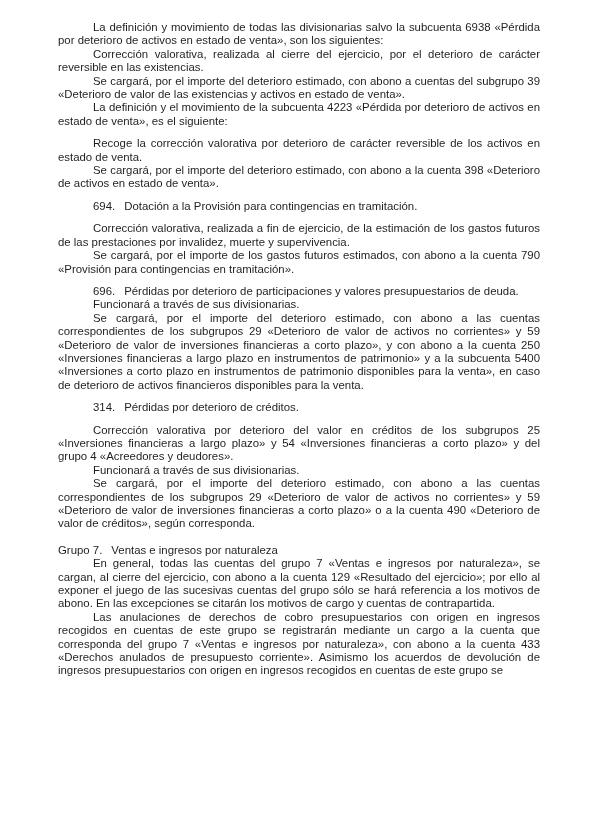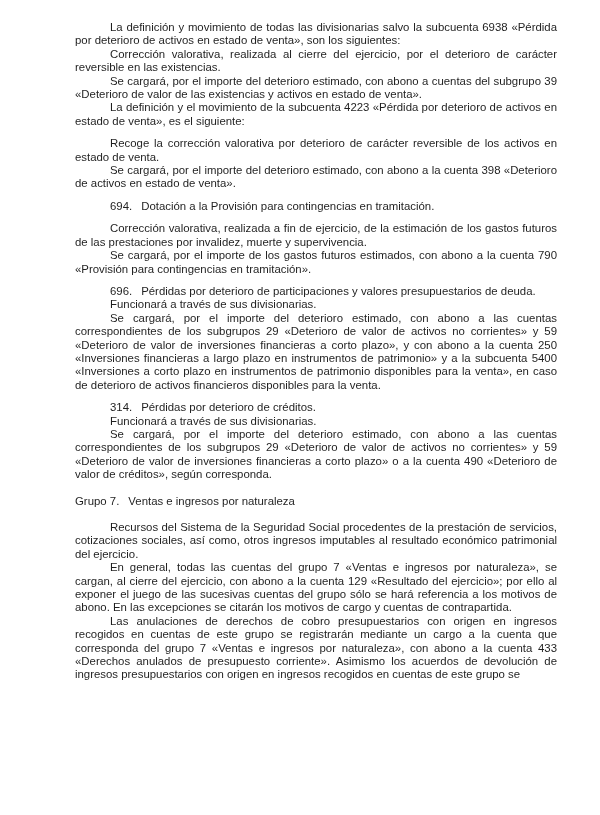--- a/index.html
+++ b/index.html
@@ -9,21 +9,21 @@
   }
   .page {
     position: relative;
     width: 600px;
     height: 815px;
     background: #ffffff;
     overflow: hidden;
   }
   .text-block {
     position: absolute;
-    left: 75px;
+    left: 58px;
     top: 21px;
     width: 482px;
     font-family: "Liberation Sans", sans-serif;
     font-size: 11.4px;
     line-height: 13.4px;
     color: #1f1f1f;
     text-align: justify;
   }
   .text-block p {
     margin: 0;
@@ -58,23 +58,23 @@
     <p class="gap">Corrección valorativa, realizada a fin de ejercicio, de la estimación de los gastos futuros de las prestaciones por invalidez, muerte y supervivencia.</p>
     <p>Se cargará, por el importe de los gastos futuros estimados, con abono a la cuenta 790 «Provisión para contingencias en tramitación».</p>
 
     <p class="gap"><span class="acct-num">696.</span><span>Pérdidas por deterioro de participaciones y valores presupuestarios de deuda.</span></p>
 
     <p>Funcionará a través de sus divisionarias.</p>
     <p>Se cargará, por el importe del deterioro estimado, con abono a las cuentas correspondientes de los subgrupos 29 «Deterioro de valor de activos no corrientes» y 59 «Deterioro de valor de inversiones financieras a corto plazo», y con abono a la cuenta 250 «Inversiones financieras a largo plazo en instrumentos de patrimonio» y a la subcuenta 5400 «Inversiones a corto plazo en instrumentos de patrimonio disponibles para la venta», en caso de deterioro de activos financieros disponibles para la venta.</p>
 
     <p class="gap"><span class="acct-num">314.</span><span>Pérdidas por deterioro de créditos.</span></p>
 
+    <p class="gap">Corrección valorativa por deterioro del valor en créditos de los subgrupos 25 «Inversiones financieras a largo plazo» y 54 «Inversiones financieras a corto plazo» y del grupo 4 «Acreedores y deudores».</p>
     <p>Funcionará a través de sus divisionarias.</p>
     <p>Se cargará, por el importe del deterioro estimado, con abono a las cuentas correspondientes de los subgrupos 29 «Deterioro de valor de activos no corrientes» y 59 «Deterioro de valor de inversiones financieras a corto plazo» o a la cuenta 490 «Deterioro de valor de créditos», según corresponda.</p>
 
     <p class="group-heading gap-lg"><span class="acct-num">Grupo 7.</span><span>Ventas e ingresos por naturaleza</span></p>
 
-    <p class="gap-lg">Recursos del Sistema de la Seguridad Social procedentes de la prestación de servicios, cotizaciones sociales, así como, otros ingresos imputables al resultado económico patrimonial del ejercicio.</p>
     <p>En general, todas las cuentas del grupo 7 «Ventas e ingresos por naturaleza», se cargan, al cierre del ejercicio, con abono a la cuenta 129 «Resultado del ejercicio»; por ello al exponer el juego de las sucesivas cuentas del grupo sólo se hará referencia a los motivos de abono. En las excepciones se citarán los motivos de cargo y cuentas de contrapartida.</p>
     <p>Las anulaciones de derechos de cobro presupuestarios con origen en ingresos recogidos en cuentas de este grupo se registrarán mediante un cargo a la cuenta que corresponda del grupo 7 «Ventas e ingresos por naturaleza», con abono a la cuenta 433 «Derechos anulados de presupuesto corriente». Asimismo los acuerdos de devolución de ingresos presupuestarios con origen en ingresos recogidos en cuentas de este grupo se</p>
 
   </div>
 </div>
 
 </body></html>

